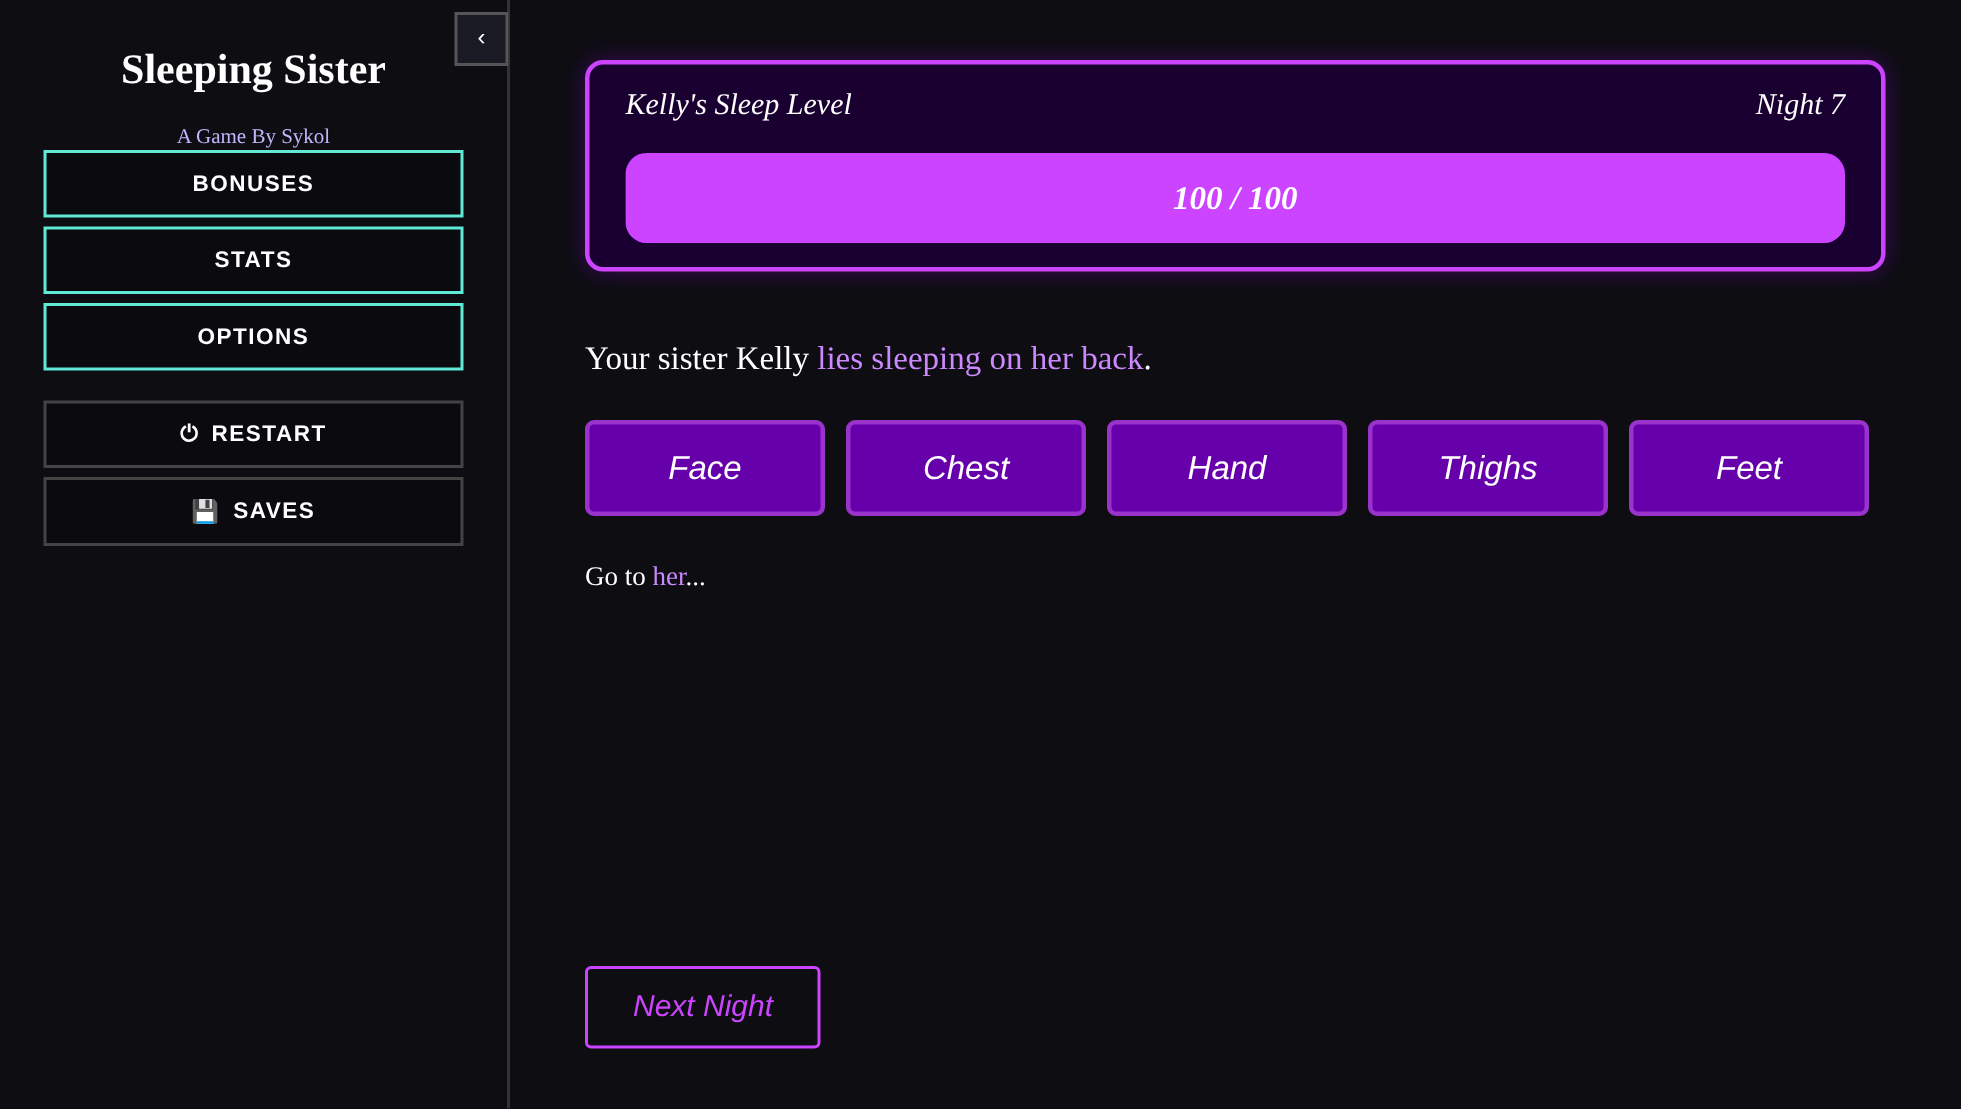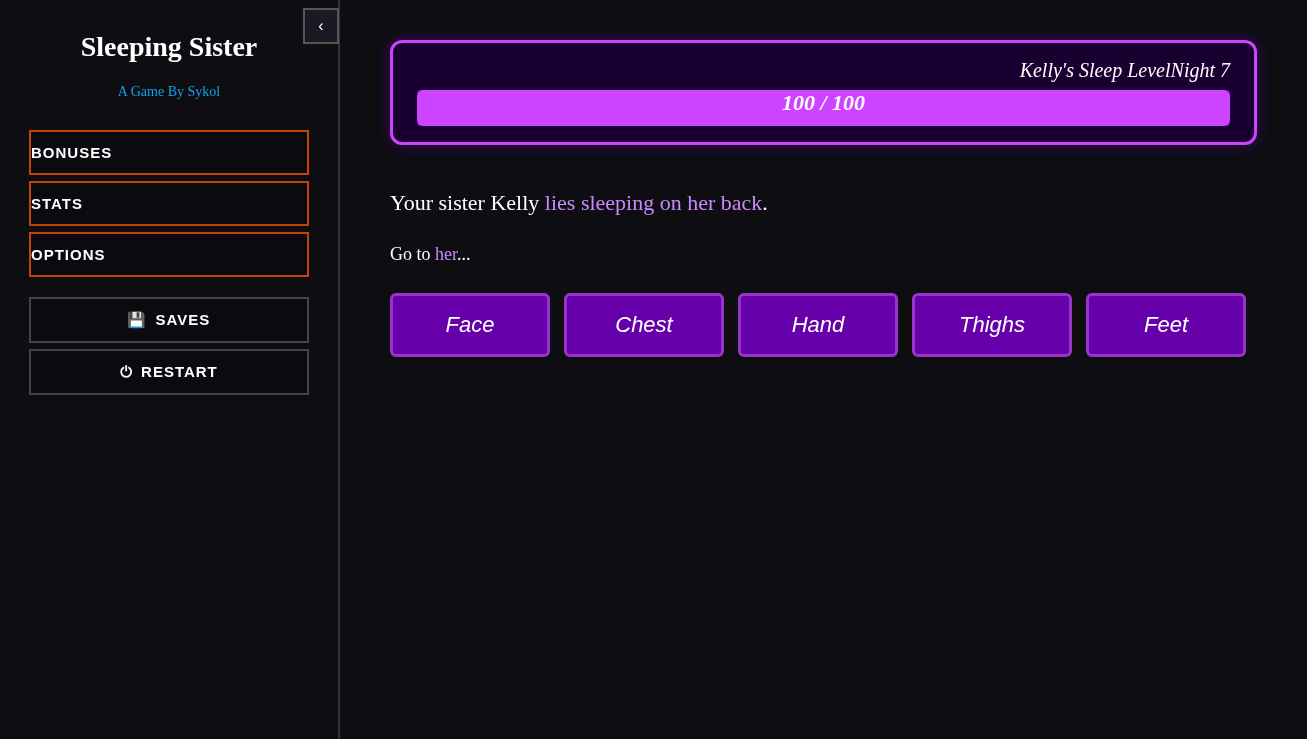--- a/index.html
+++ b/index.html
@@ -49,36 +49,35 @@
       font-weight: bold;
       color: #fff;
       text-align: center;
       margin-bottom: 20px;
       line-height: 1.2;
       padding: 0 20px;
     }
 
     #game-subtitle {
       font-size: 14px;
-      color: #0ea5e9;
-      text-align: center;
-      margin-bottom: 30px;
+      color: #c4b5fd;
+      text-align: center;
     }
 
     .nav-btn {
       width: 280px;
-      padding: 12px 0;
+      padding: 12px 17px;
       margin-bottom: 6px;
       background: #0a0a0f;
-      border: 2px solid #c2410c;
+      border: 2px solid #5eead4;
       color: #fff;
       font-size: 15px;
       font-weight: bold;
       letter-spacing: 1px;
-      text-align: left;
+      text-align: center;
       cursor: pointer;
     }
 
     .nav-btn-icon {
       width: 280px;
       padding: 12px 0;
       margin-bottom: 6px;
       background: #0a0a0f;
       border: 2px solid #444;
       color: #fff;
@@ -108,41 +107,42 @@
       border: 3px solid #cc44ff;
       border-radius: 12px;
       padding: 16px 24px;
       background: #1a0030;
       margin-bottom: 40px;
       box-shadow: 0 0 15px #8800cc66;
     }
 
     #sleep-header {
       display: flex;
-      justify-content: flex-end;
-      margin-bottom: 8px;
+      justify-content: space-between;
+      margin-bottom: 20px;
     }
 
     #sleep-label {
       font-style: italic;
       font-size: 20px;
       color: #fff;
     }
 
     #night-label {
       font-style: italic;
       font-size: 20px;
       color: #fff;
     }
 
     #sleep-bar-container {
       background: #5500aa;
-      border-radius: 2px;
-      height: 36px;
-      display: flex;
+      border-radius: 14px;
+      height: 60px;
+      display: flex;
+      align-items: center;
       justify-content: center;
       overflow: hidden;
       position: relative;
     }
 
     #sleep-bar-fill {
       position: absolute;
       left: 0;
       top: 0;
       height: 100%;
@@ -228,52 +228,53 @@
   <div id="game-title">Sleeping Sister</div>
   <div id="game-subtitle">A Game By Sykol</div>
 
   <button class="nav-btn">BONUSES</button>
   <button class="nav-btn">STATS</button>
   <button class="nav-btn">OPTIONS</button>
 
   <div style="height:14px;"></div>
 
   <button class="nav-btn-icon">
+    <span class="icon-power"></span>
+    <span>RESTART</span>
+  </button>
+  <button class="nav-btn-icon">
     <span class="icon-save"></span>
     <span>SAVES</span>
-  </button>
-  <button class="nav-btn-icon">
-    <span class="icon-power"></span>
-    <span>RESTART</span>
   </button>
 </div>
 
 <div id="main">
 
   <div id="sleep-panel">
     <div id="sleep-header">
       <span id="sleep-label">Kelly's Sleep Level</span>
       <span id="night-label">Night 7</span>
     </div>
     <div id="sleep-bar-container">
       <div id="sleep-bar-fill" style="width: 100%;"></div>
       <span id="sleep-bar-text">100 / 100</span>
     </div>
   </div>
 
   <div id="narrative">
     <span>Your sister Kelly </span><span class="highlight">lies sleeping on her back</span><span>.</span>
   </div>
 
-  <div id="goto-label">
-    <span>Go to </span><span class="highlight">her</span><span>...</span>
-  </div>
-
   <div id="action-buttons">
 
   <button class="action-btn">Face</button>
       <button class="action-btn">Chest</button>
       <button class="action-btn">Hand</button>
       <button class="action-btn">Thighs</button>
       <button class="action-btn">Feet</button>
     </div>
 
+  <div id="goto-label">
+    <span>Go to </span><span class="highlight">her</span><span>...</span>
+  </div>
+
+  <button id="next-night-btn">Next Night</button>
 </div>
 
 </body></html>

